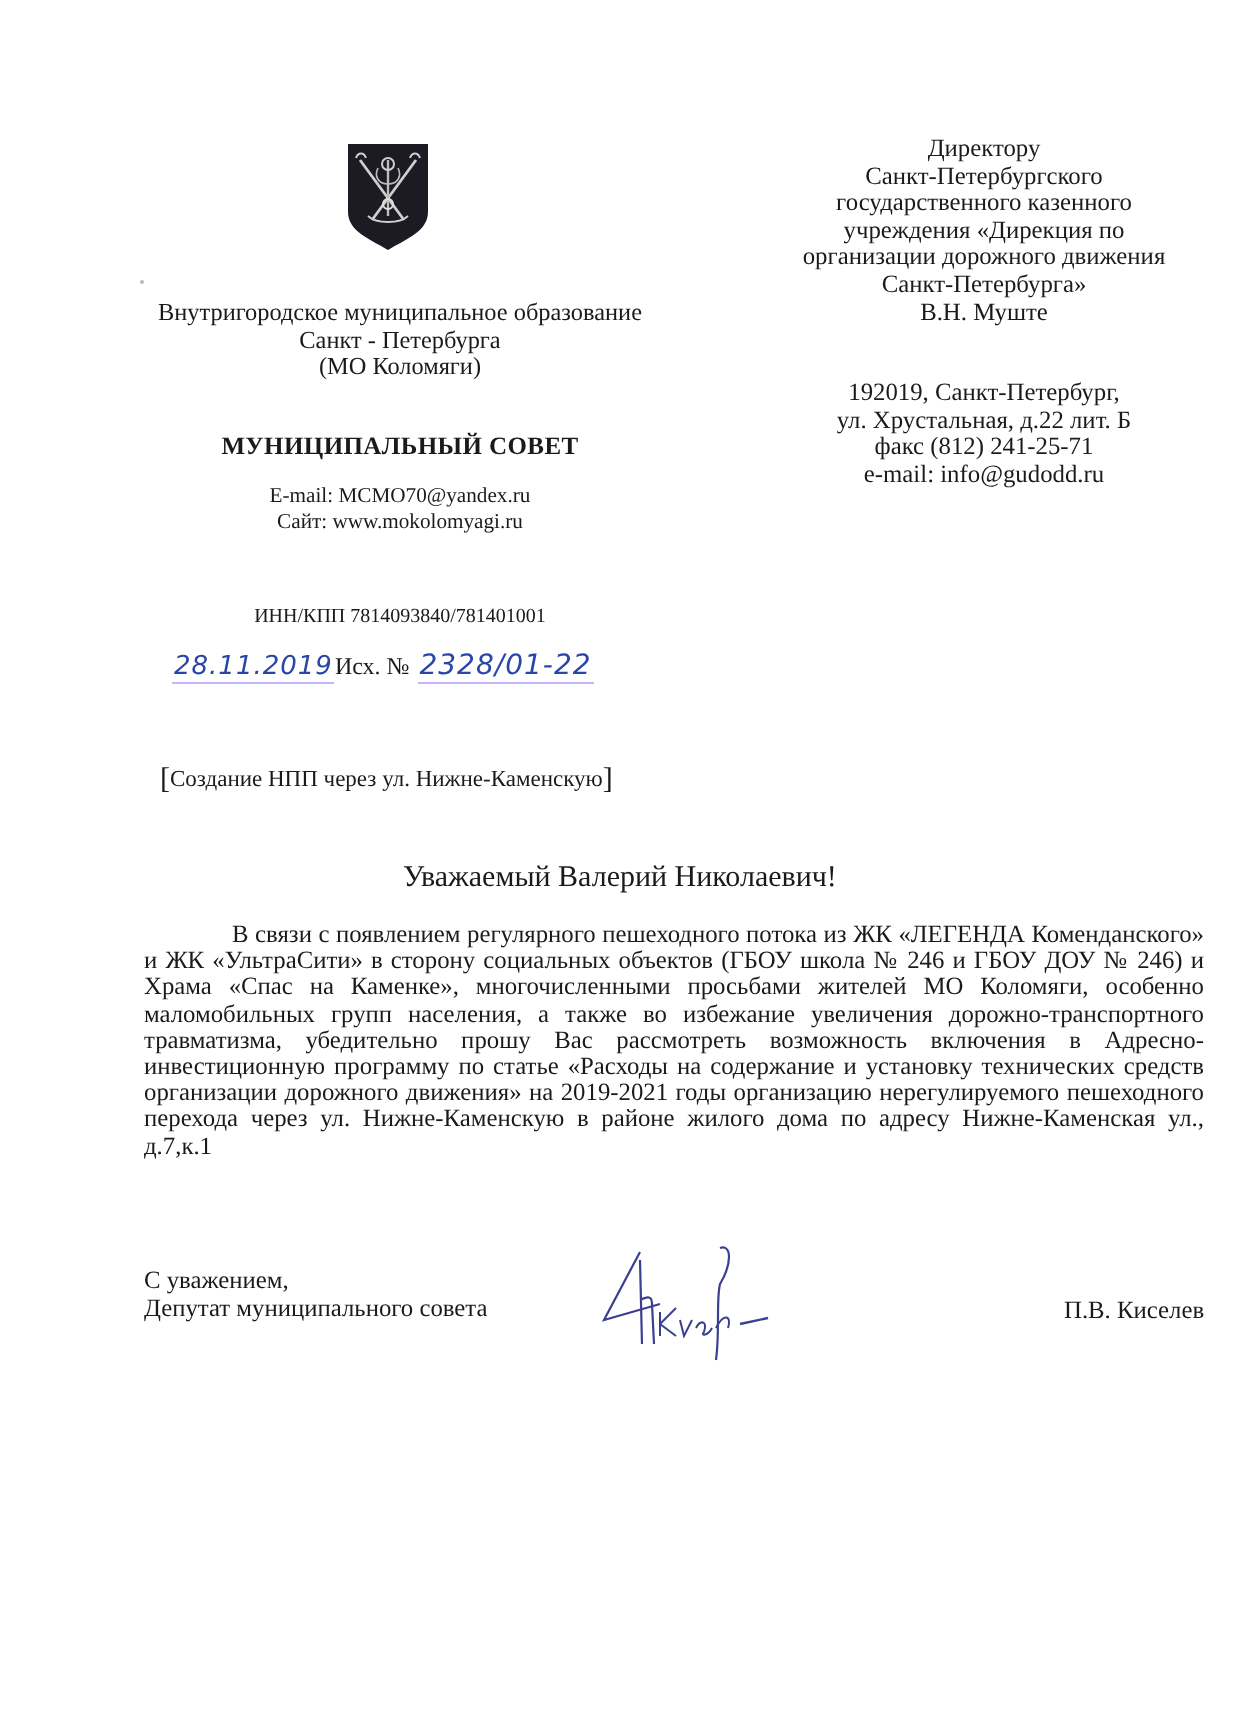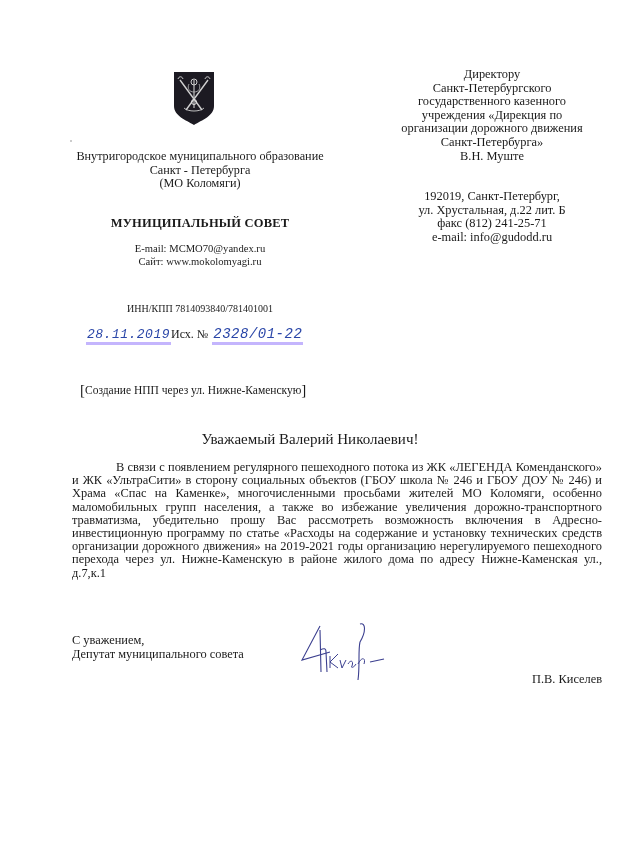--- a/index.html
+++ b/index.html
@@ -8,29 +8,29 @@
     .abs { position: absolute; }
     .center { text-align: center; }
     .left-block { left: 60px; width: 280px; }
     .coat { left: 172px; top: 70px; width: 44px; height: 56px; }
     .org-line { font-size: 12.2px; line-height: 13.5px; }
     .council { font-size: 12.5px; font-weight: bold; letter-spacing: 0.2px; }
     .contact { font-size: 10.6px; line-height: 12.5px; }
     .inn { font-size: 10px; }
     .hand { font-family: "DejaVu Sans", sans-serif; font-style: italic; color: #2a46a8;
             font-size: 13px; letter-spacing: 0.5px; }
-    .ul { border-bottom: 3px solid #c4b5fd; padding: 0 1px; font-family: Liberation Mono, monospace; }
+    .ul { border-bottom: 1px solid #c4b5fd; padding: 0 1px; }
     .subject { font-size: 11.5px; }
     .bracket { font-size: 15px; vertical-align: -1px; }
     .right-block { left: 372px; width: 240px; font-size: 12.4px; line-height: 13.6px; }
     .greeting { left: 0; width: 620px; top: 431px; font-size: 15px; }
     .body-text { left: 72px; width: 530px; top: 461px; font-size: 12.4px; line-height: 13.2px;
                  text-align: justify; text-indent: 44px; }
     .sign-left { left: 72px; top: 633px; font-size: 12.4px; line-height: 14px; }
-    .sign-name { left: 532px; top: 648px; font-size: 12.4px; margin-top: 24px; }
+    .sign-name { left: 532px; top: 648px; font-size: 12.4px; }
     .signature { left: 300px; top: 620px; }
     .dot { width: 2px; height: 2px; background: #bbb; border-radius: 1px; }
   </style>
 </head>
 <body>
 
 <div class="abs coat">
   <svg width="44" height="56" viewBox="0 0 44 56">
     <path d="M2 2 H42 V36 C42 46 30 50 22 55 C14 50 2 46 2 36 Z" fill="#1c1a22"></path>
     <path d="M8 10 L30 40 M36 10 L14 40" stroke="#cfcfcf" stroke-width="1.4" fill="none"></path>
@@ -39,21 +39,21 @@
     <circle cx="22" cy="12" r="3" fill="none" stroke="#cfcfcf" stroke-width="1"></circle>
     <path d="M17 14 C15 18 17 22 22 22 C27 22 29 18 27 14" stroke="#bdbdbd" stroke-width="0.8" fill="none"></path>
     <circle cx="22" cy="32" r="2.5" fill="none" stroke="#e0e0e0" stroke-width="1"></circle>
     <path d="M12 38 C16 42 28 42 32 38" stroke="#cfcfcf" stroke-width="0.9" fill="none"></path>
   </svg>
 </div>
 
 <div class="abs dot" style="left:70px; top:140px;"></div>
 
 <div class="abs left-block center" style="top:150px;">
-  <div class="org-line">Внутригородское муниципального образование</div>
+  <div class="org-line">Внутригородское муниципальное образование</div>
   <div class="org-line">Санкт - Петербурга</div>
   <div class="org-line">(МО Коломяги)</div>
 </div>
 
 <div class="abs left-block center council" style="top:216px;">МУНИЦИПАЛЬНЫЙ СОВЕТ</div>
 
 <div class="abs left-block center contact" style="top:243px;">
   <div>E-mail: MCMO70@yandex.ru</div>
   <div>Сайт: www.mokolomyagi.ru</div>
 </div>

